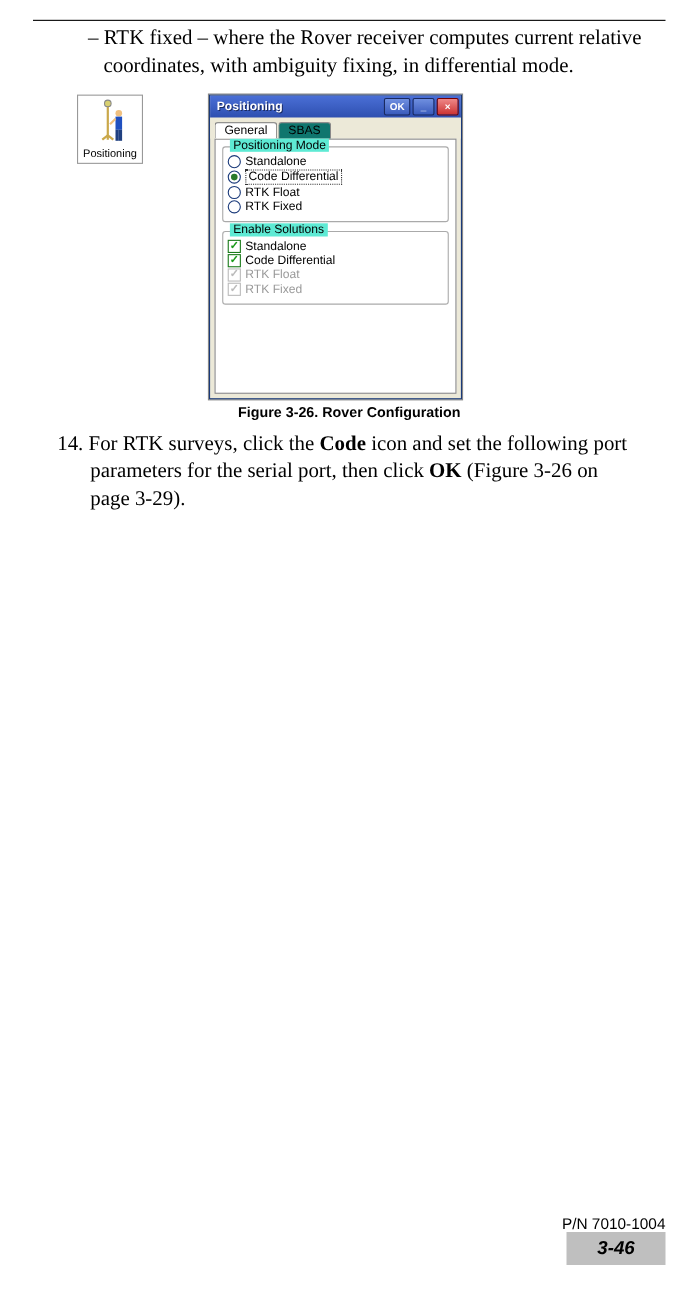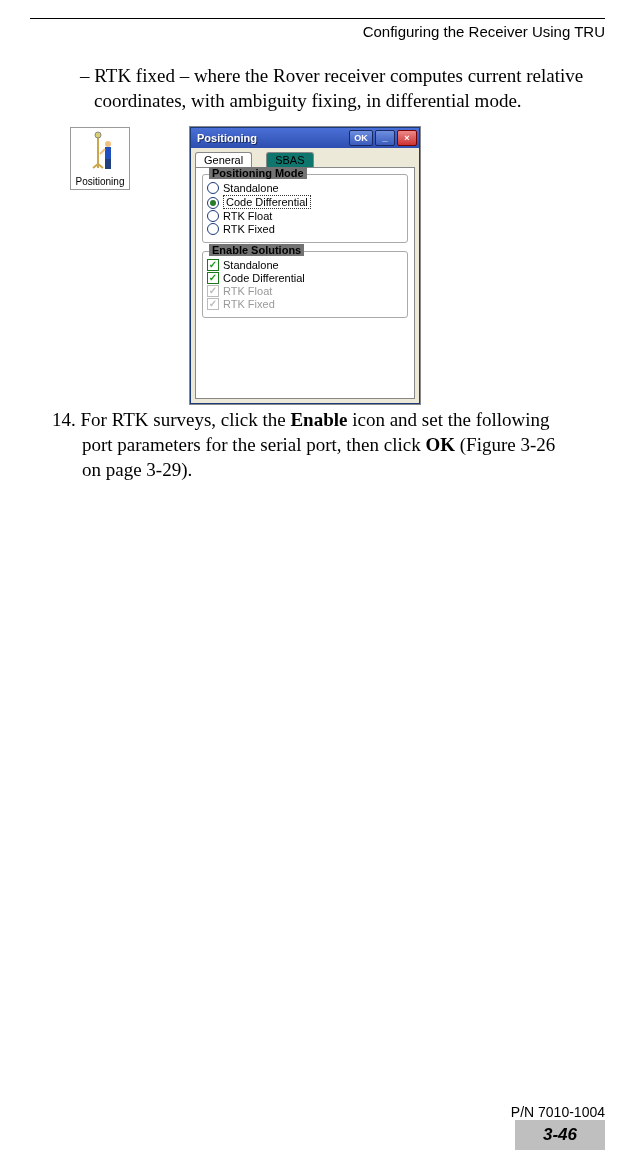--- a/index.html
+++ b/index.html
@@ -97,21 +97,20 @@
     justify-content: center;
     line-height: 1;
   }
   .winbtn.ok { width: 24px; }
   .winbtn.min { }
   .winbtn.close { background: linear-gradient(#e88, #c33); border-color: #700; }
   .tabs {
     display: flex;
     background: #ece9d8;
     padding: 4px 4px 0 4px;
-    gap: 13px;
   }
   .tab {
     border: 1px solid #888;
     border-bottom: none;
     padding: 1px 8px;
     font-size: 11px;
     background: #0f766e;
     border-radius: 3px 3px 0 0;
     margin-right: 1px;
   }
@@ -131,28 +130,27 @@
     border: 1px solid #aaa;
     border-radius: 3px;
     padding: 6px 6px 6px 4px;
     margin-bottom: 8px;
     position: relative;
   }
   .group-title {
     position: absolute;
     top: -8px;
     left: 6px;
-    background: #737373;
+    background: #5eead4;
     padding: 0 3px;
     font-size: 11px;
-    font-weight: bold;
   }
   .radio-row, .check-row {
     display: flex;
-    align-items: flex-end;
+    align-items: center;
     margin: 1px 0;
     font-size: 11px;
   }
   .radio-row .r, .check-row .c {
     margin-right: 4px;
     flex: 0 0 auto;
   }
   .radio-row .lbl.sel {
     border: 1px dotted #333;
     background: #fff;
@@ -205,21 +203,20 @@
     font-style: italic;
     font-size: 17px;
     padding: 5px 28px;
   }
 </style>
 </head>
 <body>
 
 <div class="page">
   <div class="header-rule"></div>
-  <div class="header-title">Configuring the Receiver Using TRU</div>
 
   <p class="sub">– RTK fixed – where the Rover receiver computes current relative coordinates, with ambiguity fixing, in differential mode.</p>
 
   <div class="figure-row">
 
     <div class="positioning-icon">
       <div class="icon-img">
         <svg viewBox="0 0 40 44">
           <line x1="18" y1="6" x2="18" y2="38" stroke="#caa84a" stroke-width="2"></line>
           <circle cx="18" cy="5" r="3" fill="#d8d070" stroke="#888"></circle>
@@ -283,22 +280,23 @@
           </div>
           <div class="check-row disabled">
             <span class="c checked disabled"></span>
             <span>RTK Fixed</span>
           </div>
         </div>
       </div>
     </div>
   </div>
 
+  <div class="figure-caption">Figure 3-26. Rover Configuration</div>
 
   <p class="step14">
-    <span>14.</span><span> For RTK surveys, click the </span><b>Enable</b><span> icon and set the following port parameters for the serial port, then click </span><b>OK</b><span> (Figure 3-26 on page 3-29).</span>
+    <span>14.</span><span> For RTK surveys, click the </span><b>Code</b><span> icon and set the following port parameters for the serial port, then click </span><b>OK</b><span> (Figure 3-26 on page 3-29).</span>
   </p>
 </div>
 
 <div class="footer">
   <span class="pn">P/N 7010-1004</span>
   <span class="pagenum">3-46</span>
 </div>
 
 </body></html>

